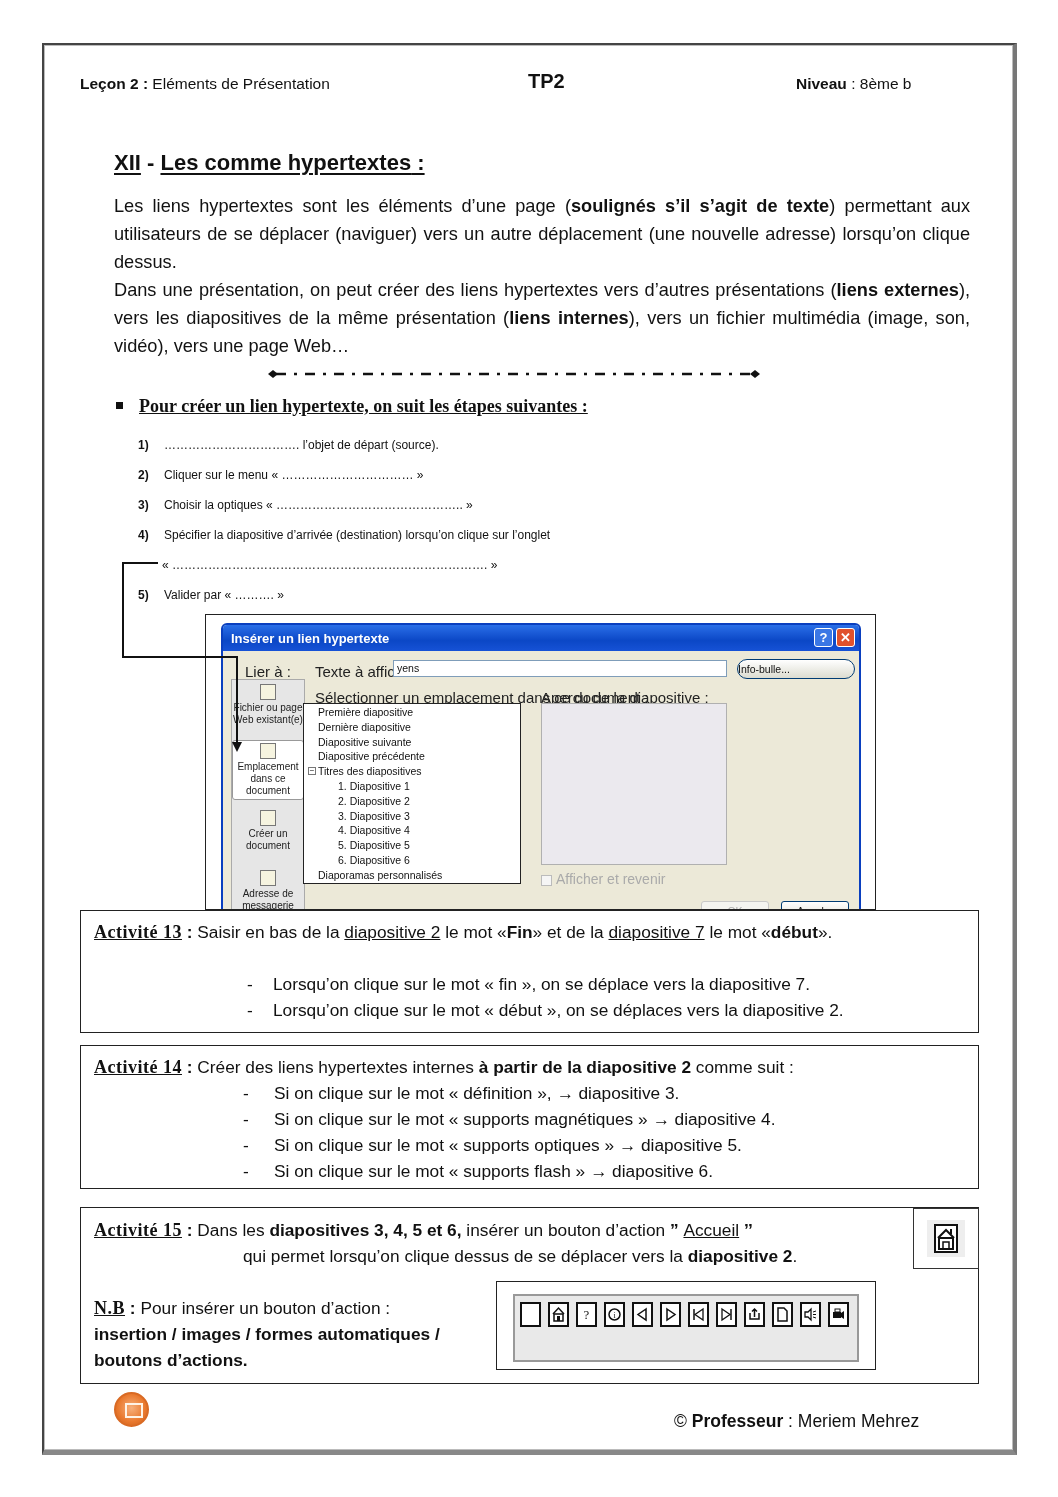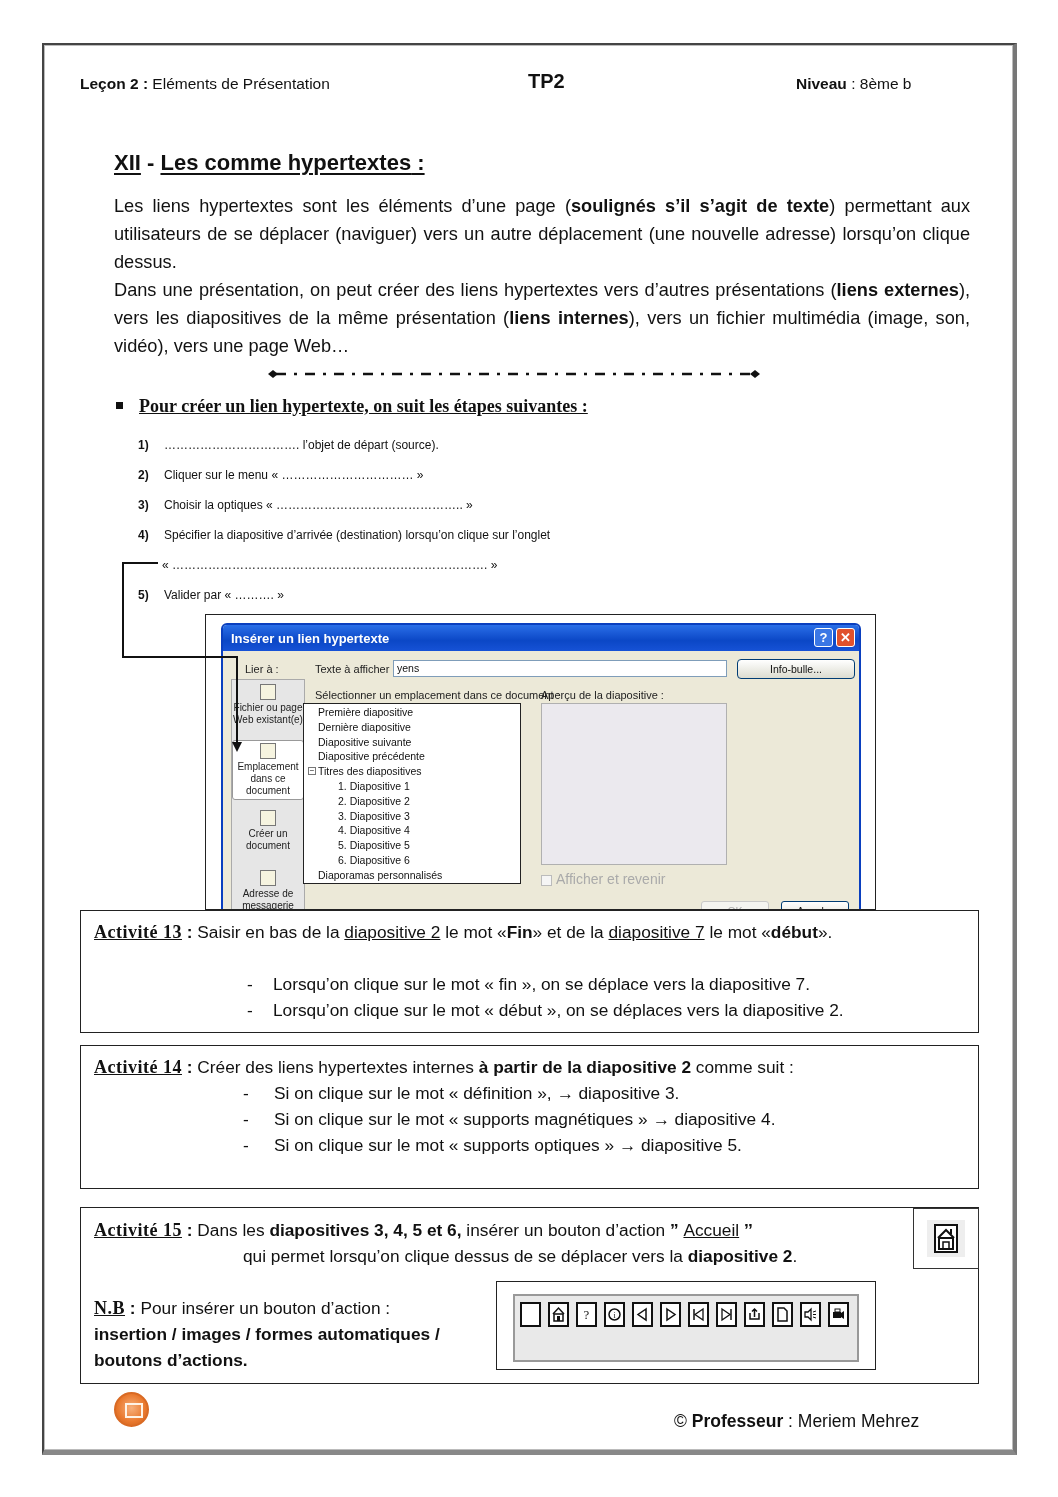--- a/index.html
+++ b/index.html
@@ -43,27 +43,27 @@
   
   .dialog-outer { position: absolute; left: 205px; top: 614px; width: 671px; height: 296px; border: 1.5px solid #222; background: #fff; overflow: hidden; }
   .dialog { position: absolute; left: 15px; top: 8px; width: 640px; height: 300px; background: #ece9d8; border: 2px solid #0a3fbf; border-radius: 6px 6px 0 0; overflow: hidden; }
   .dialog .titlebar {
     height: 26px; background: linear-gradient(#2a6fe8, #0b47c6 60%, #1652d6);
     color: #fff; font-size: 13px; font-weight: bold; padding: 6px 8px; position: relative;
   }
   .dialog .tb-btn { position: absolute; top: 3px; width: 19px; height: 19px; border: 1px solid #fff; border-radius: 3px; color: #fff; font-size: 13px; text-align: center; line-height: 17px; font-weight: bold; }
   .dialog .help-btn { right: 26px; background: #3b77e5; }
   .dialog .close-btn { right: 4px; background: #e0512c; }
-  .dlg-label { position: absolute; font-size: 11px; color: #222; text-align: center; }
+  .dlg-label { position: absolute; font-size: 15px; color: #222; text-align: center; }
   .lier-panel { position: absolute; left: 8px; top: 54px; width: 74px; height: 250px; background: #e6e6e6; border: 1px solid #aaa; }
   .lier-item { position: absolute; left: 0; width: 72px; text-align: center; font-size: 10px; line-height: 12px; color: #222; }
   .lier-item .ico { display: block; margin: 0 auto 2px auto; width: 16px; height: 16px; border: 1px solid #777; background: #f6f4e0; }
   .lier-item.selected { background: #fff; border: 1px solid #999; border-radius: 3px; }
   .text-input { position: absolute; left: 170px; top: 35px; width: 334px; height: 17px; background: #fff; border: 1px solid #7f9db9; font-size: 10.5px; padding: 1px 3px; }
-  .info-btn { position: absolute; left: 514px; top: 34px; width: 118px; height: 20px; background: linear-gradient(#fff,#dcdcd0); border: 1px solid #003c74; border-radius: 4px; font-size: 10.5px; text-align: center; line-height: 18px; }
+  .info-btn { position: absolute; left: 514px; top: 34px; width: 118px; height: 20px; background: linear-gradient(#fff,#dcdcd0); border: 1px solid #003c74; border-radius: 10px; font-size: 10.5px; text-align: left; line-height: 18px; }
   .tree { position: absolute; left: 80px; top: 78px; width: 218px; height: 181px; background: #fff; border: 1px solid #222; font-size: 10.5px; line-height: 14.8px; padding: 1px 0 12px 0; }
   .tree div { white-space: nowrap; position: relative; }
   .tree .l1 { padding-left: 14px; }
   .tree .l2 { padding-left: 34px; }
   .tree .minus { position: absolute; left: 4px; top: 3px; width: 8px; height: 8px; border: 1px solid #777; font-size: 8px; line-height: 6px; text-align: center; background: #fff; }
   .preview { position: absolute; left: 318px; top: 78px; width: 186px; height: 162px; background: #ebe9ee; border: 1px solid #b0b0b0; }
   .show-chk { position: absolute; left: 318px; top: 246px; font-size: 14px; color: #aaa; }
   .show-chk span.box { display: inline-block; width: 11px; height: 11px; border: 1px solid #bbb; background: #f5f5f5; vertical-align: -2px; margin-right: 4px; }
   .ok-btn, .cancel-btn { position: absolute; top: 276px; width: 68px; height: 20px; font-size: 10.5px; text-align: center; line-height: 18px; border-radius: 3px; }
   .ok-btn { left: 478px; border: 1px solid #c8c8c8; color: #aaa; background: #f4f4f0; }
@@ -180,20 +180,21 @@
   <div class="act-line" style="left:13px; top:8px;"><span class="act-label">Activité 13</span><span class="act-colon"> :</span><span> Saisir en bas de la </span><span class="u">diapositive 2</span><span> le mot «</span><b>Fin</b><span>» et de la </span><span class="u">diapositive 7</span><span> le mot «</span><b>début</b><span>».</span></div>
   <div class="act-line" style="left:166px; top:60px;"><span class="dash">-</span><span>Lorsqu’on clique sur le mot « fin », on se déplace vers la diapositive 7.</span></div>
   <div class="act-line" style="left:166px; top:86px;"><span class="dash">-</span><span>Lorsqu’on clique sur le mot « début », on se déplaces vers la diapositive 2.</span></div>
 </div>
 
 <div class="activity" style="top:1045px; height:144px;">
   <div class="act-line" style="left:13px; top:8px;"><span class="act-label">Activité 14</span><span class="act-colon"> :</span><span> Créer des liens hypertextes internes </span><b>à partir de la diapositive 2</b><span> comme suit :</span></div>
   <div class="act-line" style="left:162px; top:34px;"><span class="dash" style="width:31px;">-</span><span>Si on clique sur le mot « définition », → diapositive 3.</span></div>
   <div class="act-line" style="left:162px; top:60px;"><span class="dash" style="width:31px;">-</span><span>Si on clique sur le mot « supports magnétiques » → diapositive 4.</span></div>
   <div class="act-line" style="left:162px; top:86px;"><span class="dash" style="width:31px;">-</span><span>Si on clique sur le mot « supports optiques » → diapositive 5.</span></div>
+  <div class="act-line" style="left:162px; top:112px;"><span class="dash" style="width:31px;">-</span><span>Si on clique sur le mot « supports flash » → diapositive 6.</span></div>
 </div>
 
 <div class="activity" style="top:1207px; height:177px;">
   <div class="act-line" style="left:13px; top:9px;"><span class="act-label">Activité 15</span><span class="act-colon"> :</span><span> Dans les </span><b>diapositives 3, 4, 5 et 6,</b><span> insérer un bouton d’action </span><b>” </b><span class="u">Accueil</span><b> ’’</b></div>
   <div class="act-line" style="left:162px; top:35px;"><span>qui permet lorsqu’on clique dessus de se déplacer vers la </span><b>diapositive 2</b><span>.</span></div>
   <div class="act-line" style="left:13px; top:87px;text-align:right;"><span class="act-label">N.B</span><span class="act-colon"> :</span><span> Pour insérer un bouton d’action :</span></div>
   <div class="act-line" style="left:13px; top:113px; font-weight:bold;">insertion / images / formes automatiques /</div>
   <div class="act-line" style="left:13px; top:139px; font-weight:bold;">boutons d’actions.</div>
 </div>
 

